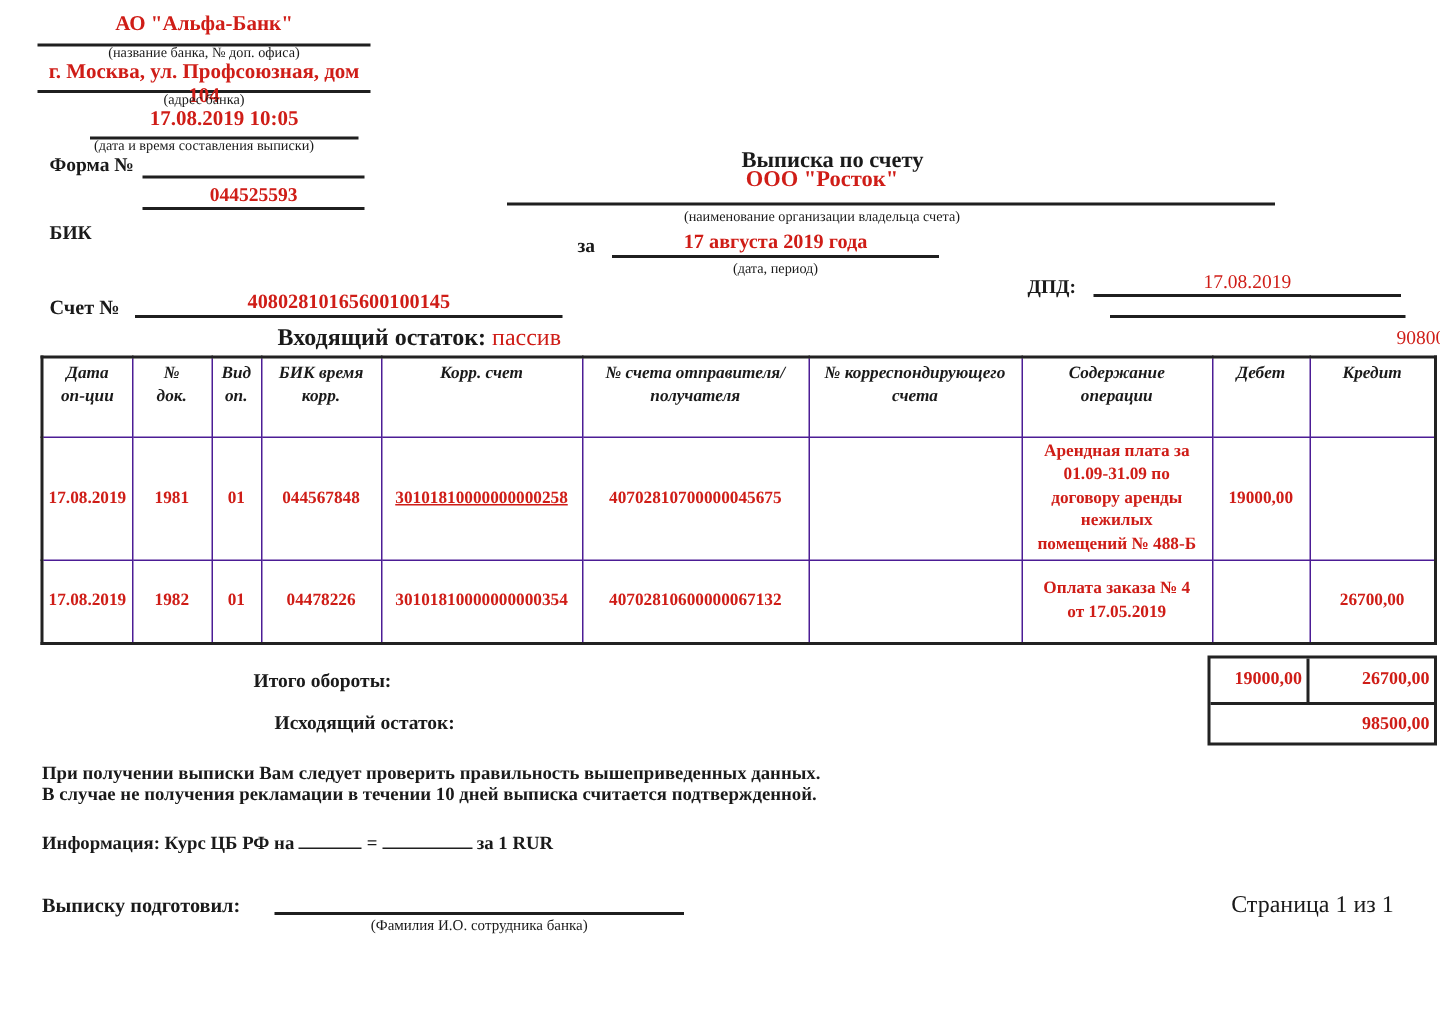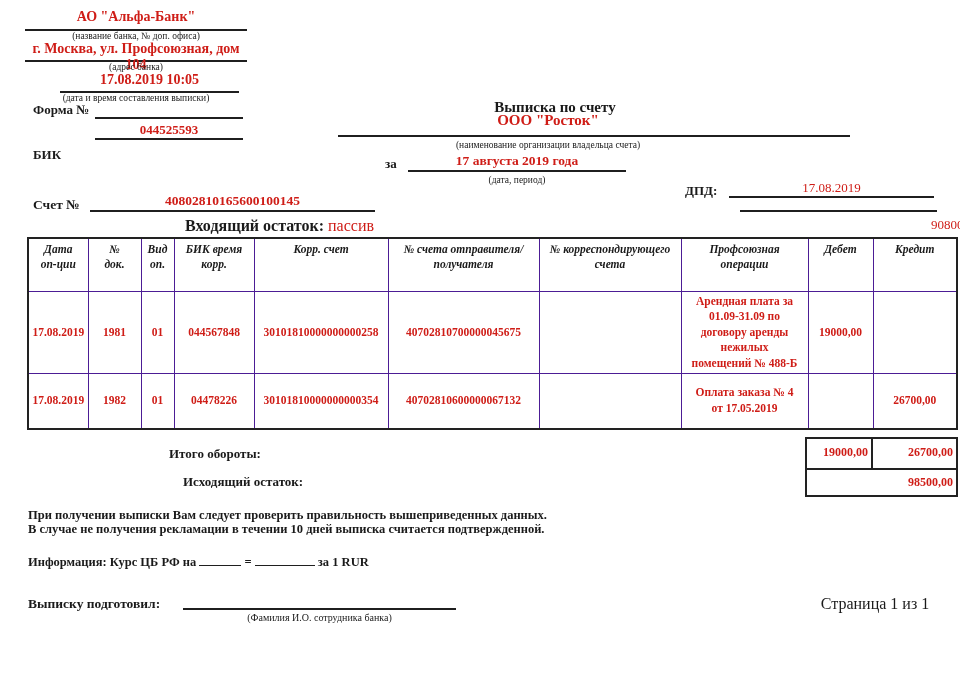--- a/index.html
+++ b/index.html
@@ -98,30 +98,30 @@
     </colgroup>
     <tbody>
         <tr style="height:53px;">
       <th>Дата оп-ции</th>
       <th>№ док.</th>
       <th style="padding:3px 2px 0 2px;">Вид оп.</th>
       <th>БИК время корр.</th>
       <th>Корр. счет</th>
       <th class="wide-pad">№ счета отправителя/ получателя</th>
       <th>№ корреспондирующего счета</th>
-      <th class="wide-pad">Профсоюзная операции</th>
+      <th class="wide-pad">Содержание операции</th>
       <th>Дебет</th>
       <th>Кредит</th>
     </tr>
     <tr style="height:78px;">
       <td style="padding:2px 2px;">17.08.2019</td>
       <td>1981</td>
       <td style="padding:2px 2px;">01</td>
       <td style="padding:2px 4px;">044567848</td>
-      <td style="padding:2px 6px;">30101810000000000258</td>
+      <td style="padding:2px 6px;text-decoration:underline;">30101810000000000258</td>
       <td style="padding:2px 3px;">40702810700000045675</td>
       <td></td>
       <td>Арендная плата за 01.09-31.09 по договору аренды нежилых помещений № 488-Б</td>
       <td style="padding:2px 3px;">19000,00</td>
       <td style="padding:2px 3px;"></td>
     </tr>
     <tr style="height:55px;">
       <td style="padding:2px 2px;">17.08.2019</td>
       <td>1982</td>
       <td style="padding:2px 2px;">01</td>

